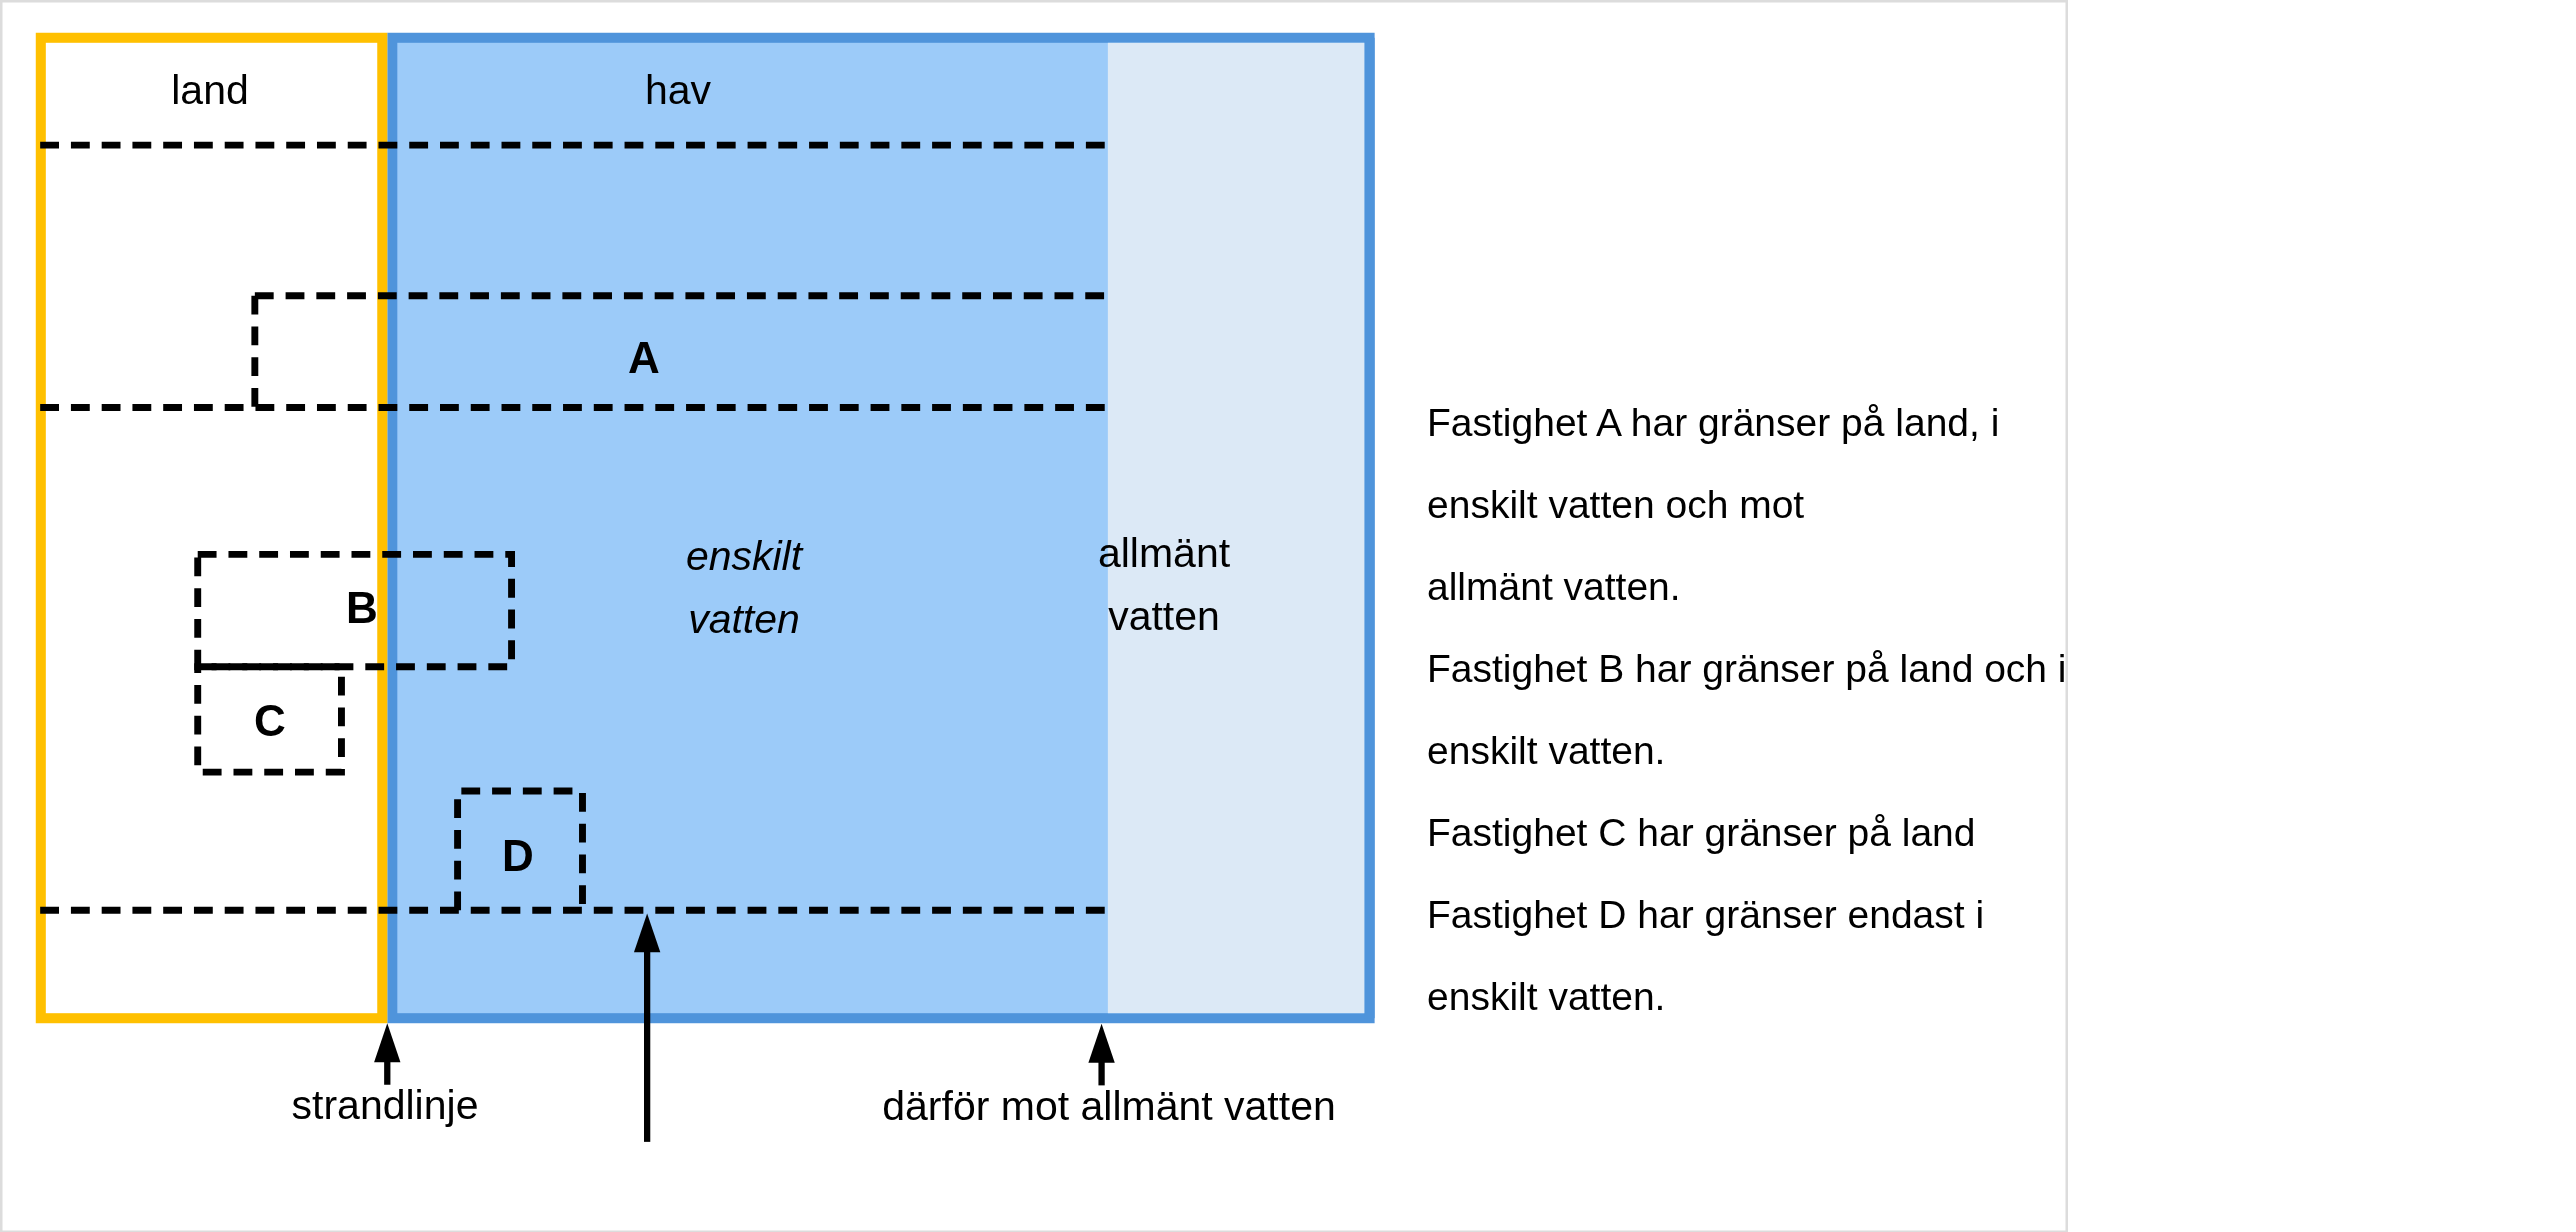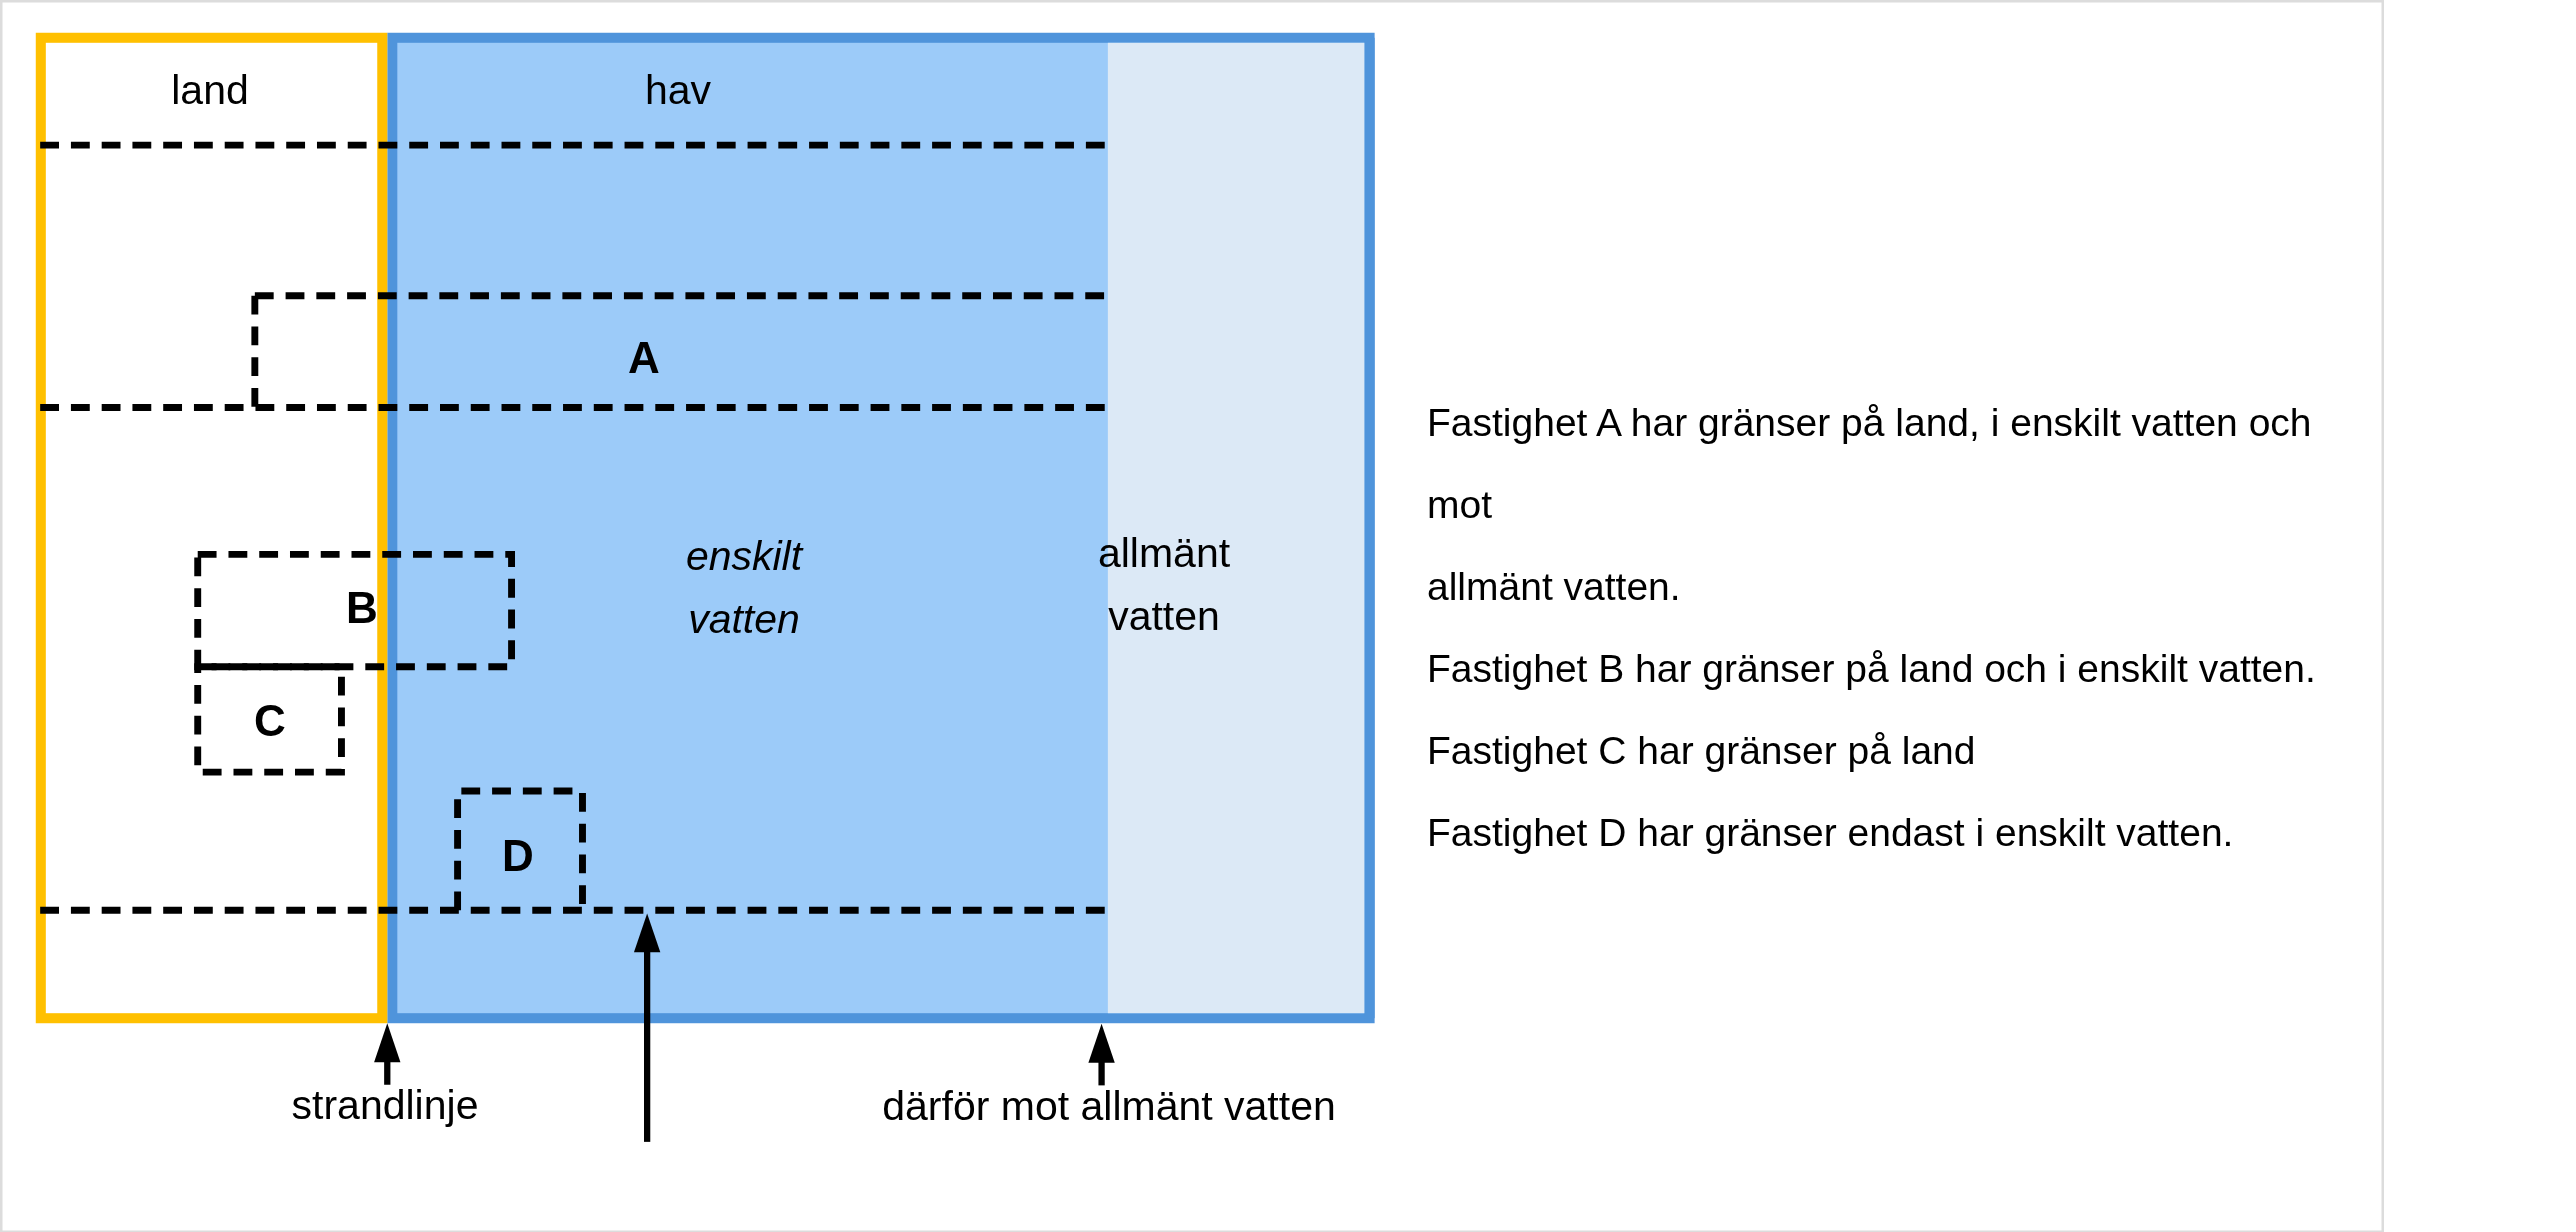--- a/index.html
+++ b/index.html
@@ -3,21 +3,21 @@
 <meta charset="utf-8">
 <style>
   html, body {
     margin: 0;
     padding: 0;
     background: #ffffff;
     font-family: "Liberation Sans", sans-serif;
   }
   #canvas {
     position: relative;
-    width: 2384px;
+    width: 2068px;
     height: 1233px;
     background: #ffffff;
     box-shadow: inset 0 0 0 2.5px #dcdcdc;
     overflow: hidden;
   }
   #diagram-svg {
     position: absolute;
     left: 0;
     top: 0;
   }

